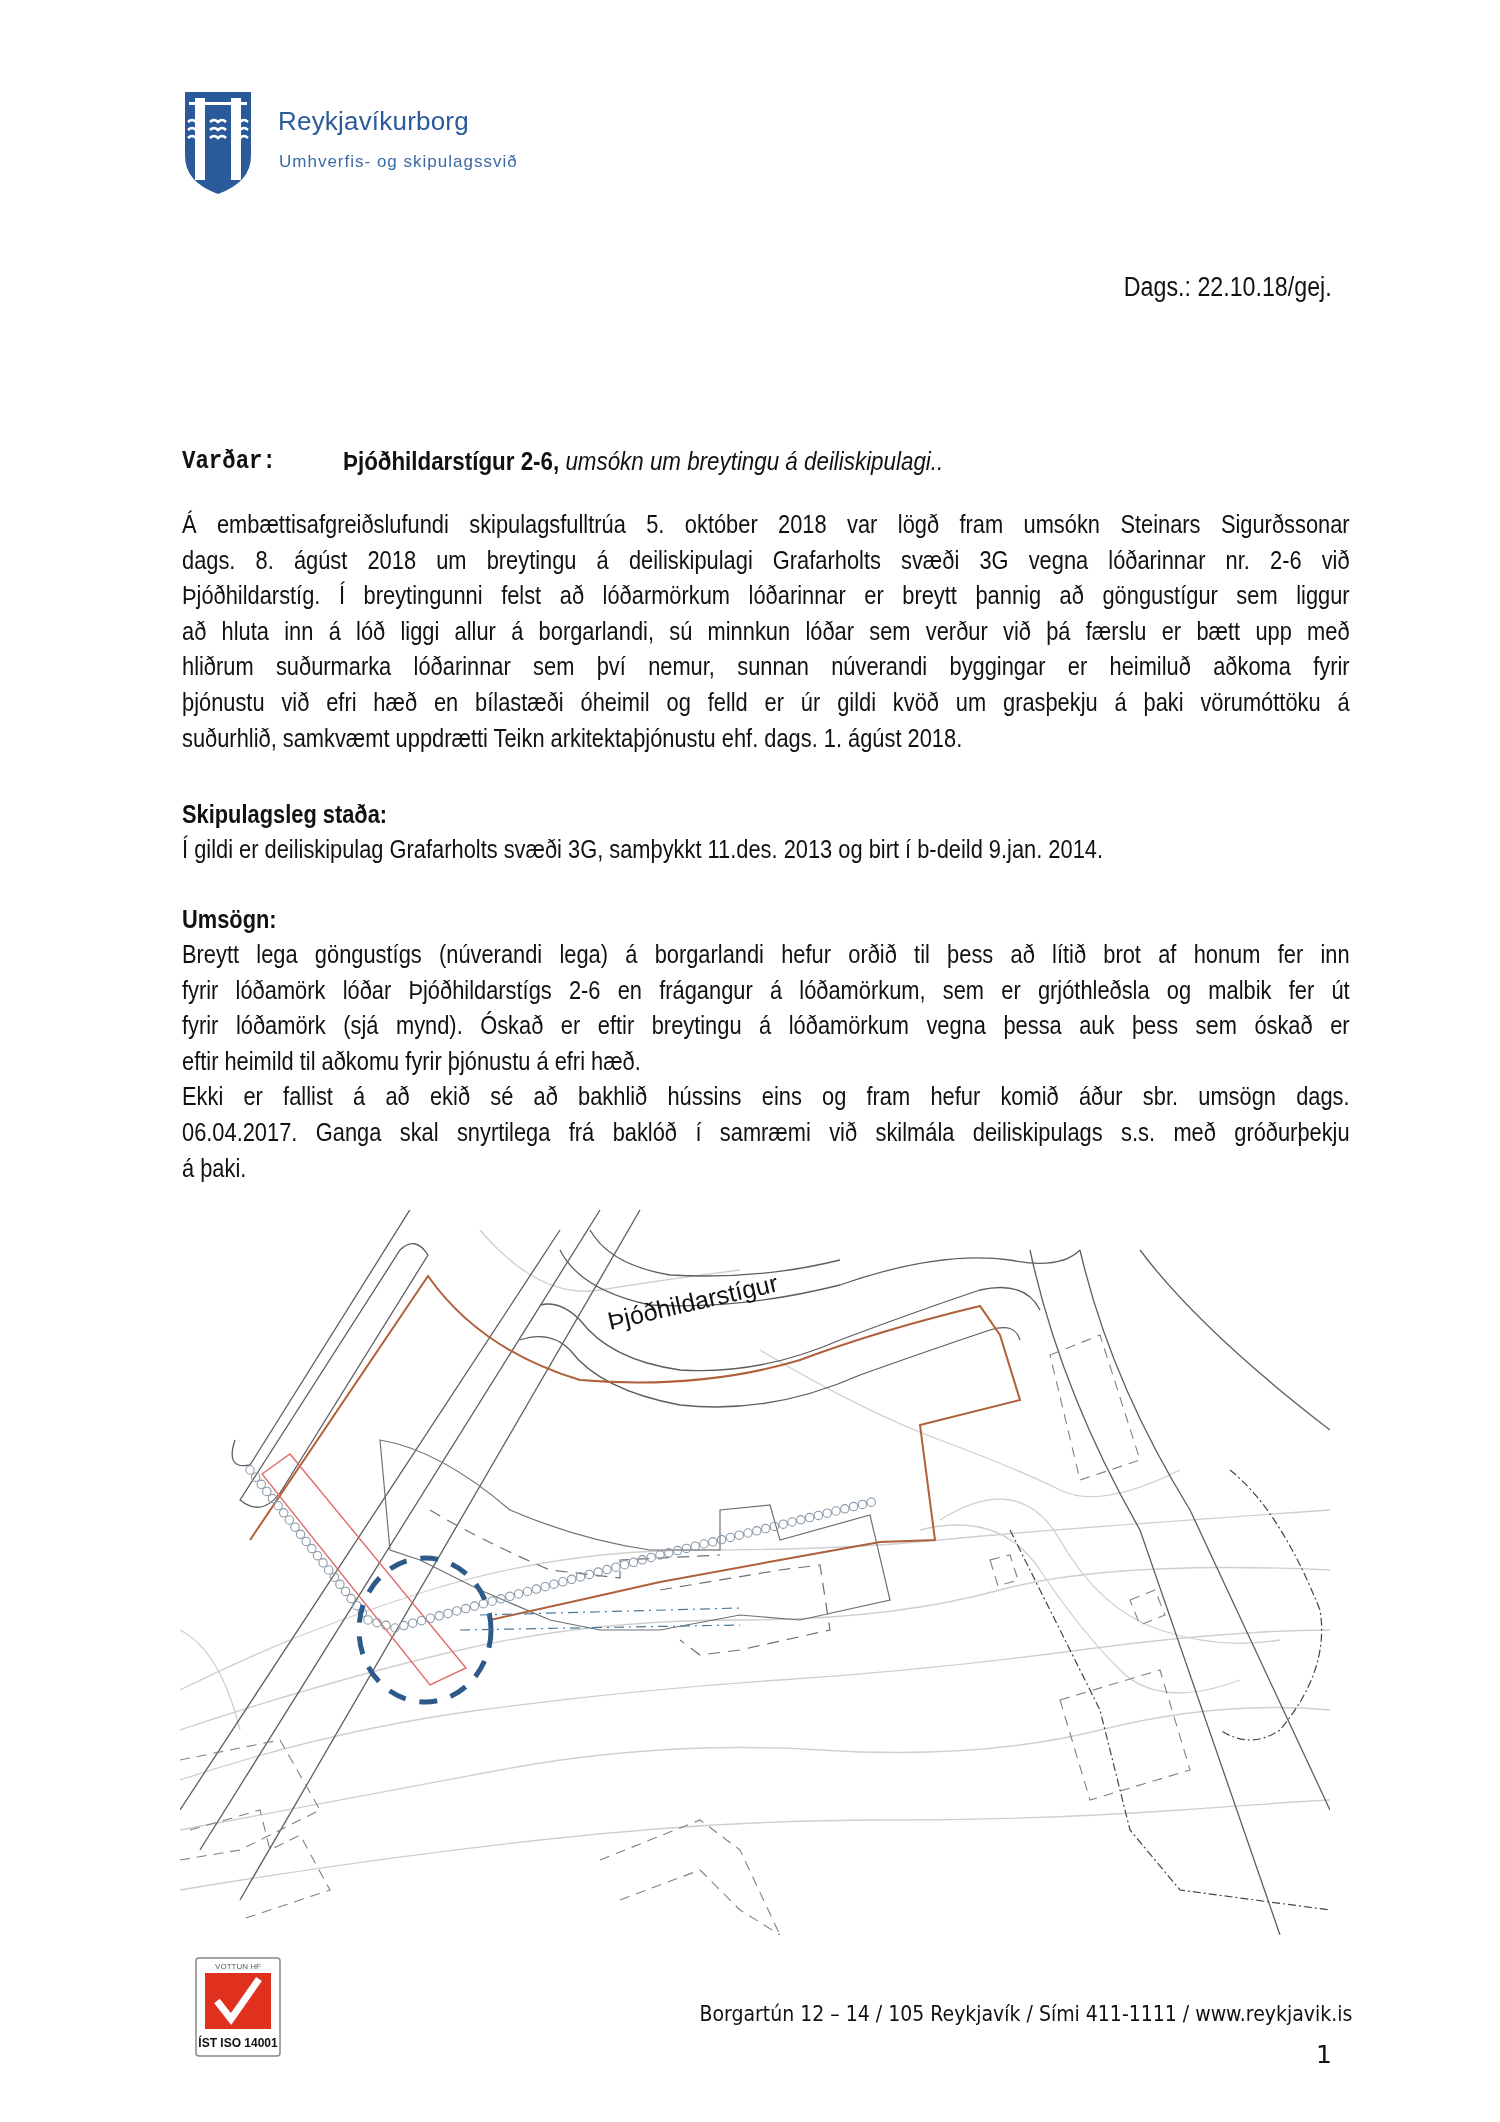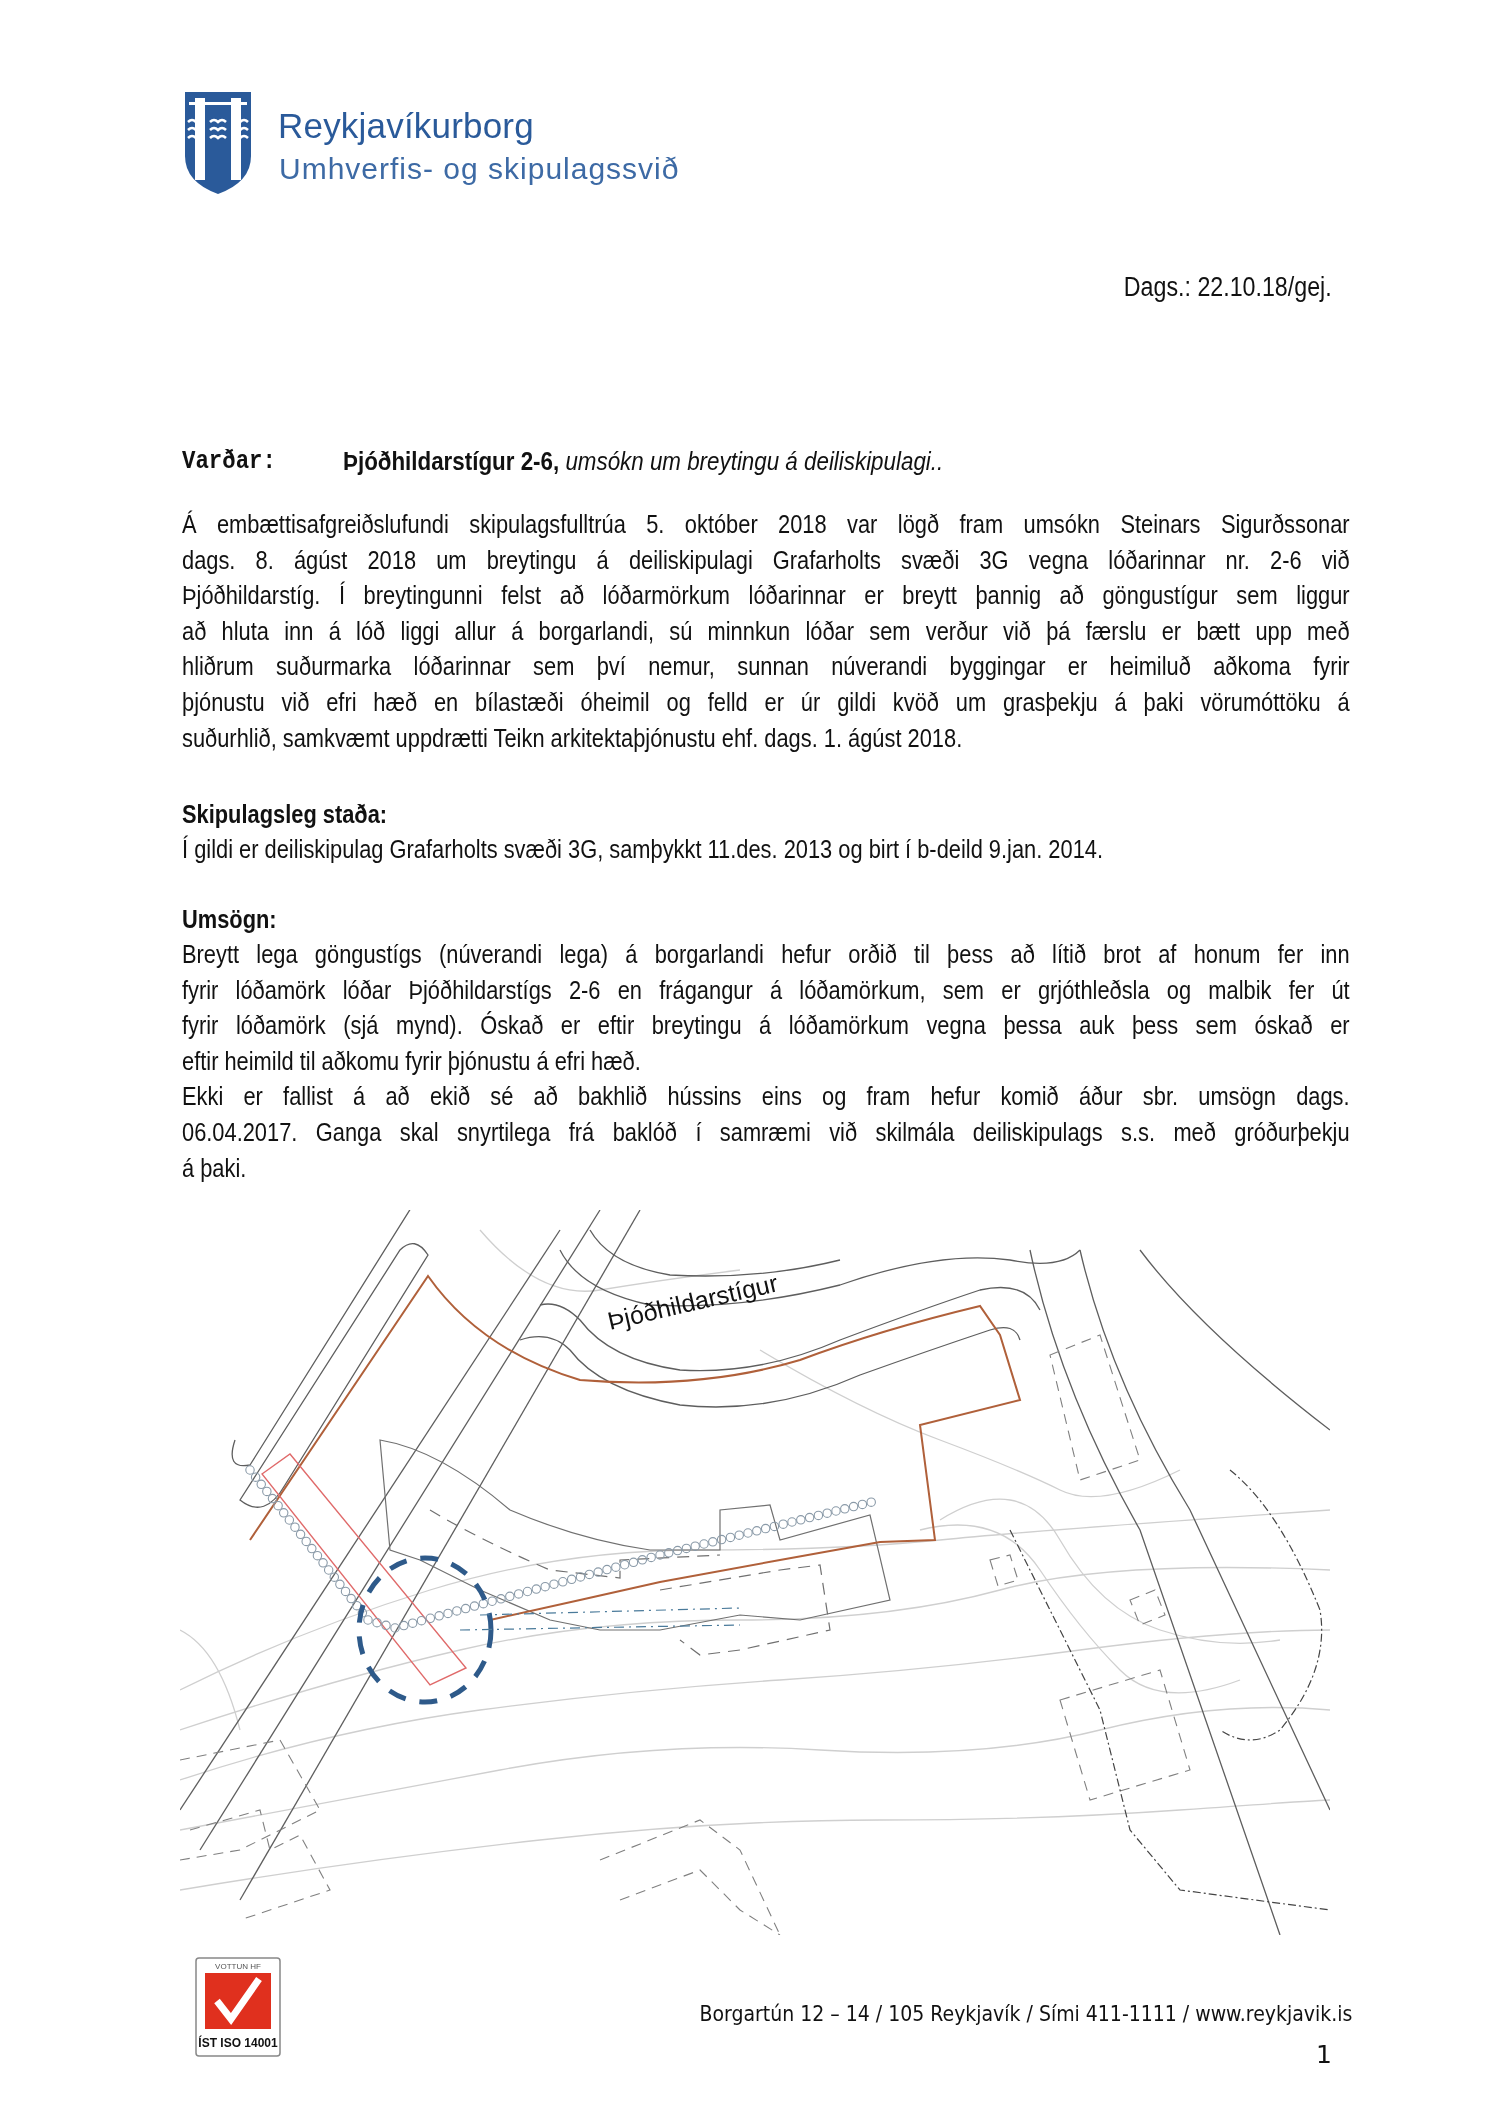--- a/index.html
+++ b/index.html
@@ -1,22 +1,22 @@
 <!DOCTYPE html>
 <html><head>
 <meta charset="utf-8">
 <style>
   html, body { margin: 0; padding: 0; background: #ffffff; }
   body { width: 1500px; height: 2122px; position: relative; overflow: hidden; font-family: "Liberation Sans", sans-serif; color: #111; }
   .abs { position: absolute; }
   
   #logo { left: 183px; top: 90px; width: 440px; height: 110px; }
   #logo-shield { left: 0; top: 0; width: 70px; height: 106px; }
-  #org-name { left: 95px; top: 16px; font-size: 35px; color: #2a5a9a; letter-spacing: 0.2px; white-space: nowrap; }
-  #dept-name { left: 96px; top: 62px; font-size: 30px; color: #3d6aa5; letter-spacing: 1px; white-space: nowrap; }
+  #org-name { left: 95px; top: 16px; font-size: 26px; color: #2a5a9a; letter-spacing: 0.2px; white-space: nowrap; }
+  #dept-name { left: 96px; top: 62px; font-size: 17px; color: #3d6aa5; letter-spacing: 1px; white-space: nowrap; }
   
   #date-line { right: 168px; top: 272px; font-size: 27px; white-space: nowrap; transform: scaleX(0.86); transform-origin: right center; }
   
   .bodytext { font-size: 26px; line-height: 35.6px; transform: scaleX(0.84); transform-origin: left top; width: 1390px; }
   .para-line { display: block; white-space: nowrap; }
   .jline { display: block; text-align: justify; text-align-last: justify; white-space: normal; }
   #re-block { left: 182px; top: 446px; font-family: Liberation Mono, monospace; }
   #re-label { font-weight: bold; font-size: 26px; transform: scaleX(0.86); transform-origin: left top; white-space: nowrap; }
   #re-subject { left: 343px; top: 446px; font-size: 26px; white-space: nowrap; transform: scaleX(0.86); transform-origin: left top; }
   #re-subject b { font-weight: bold; }

